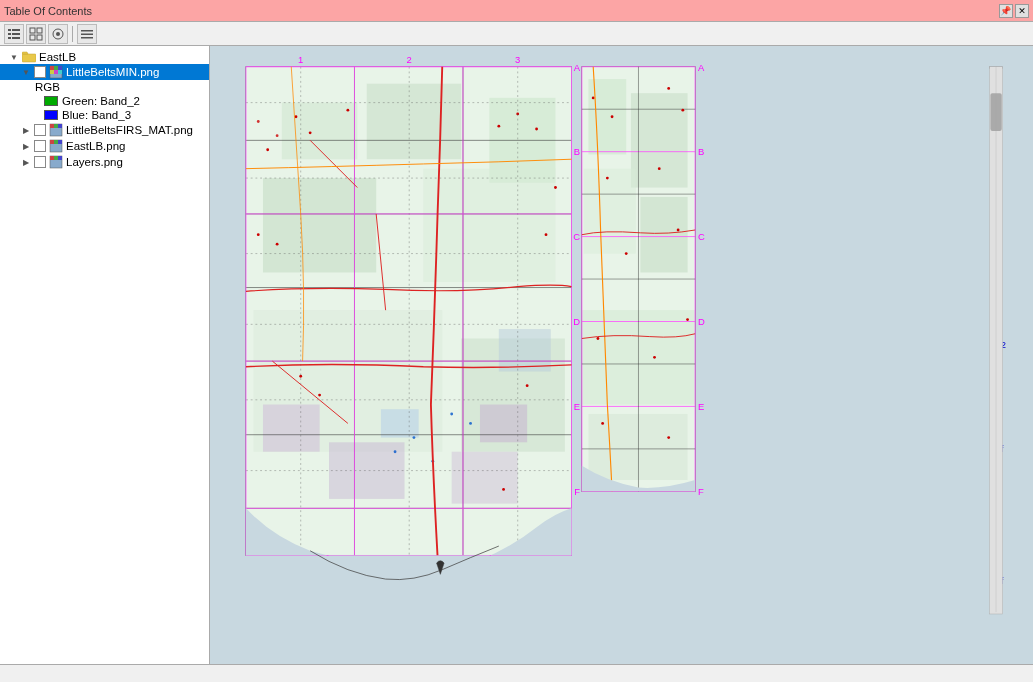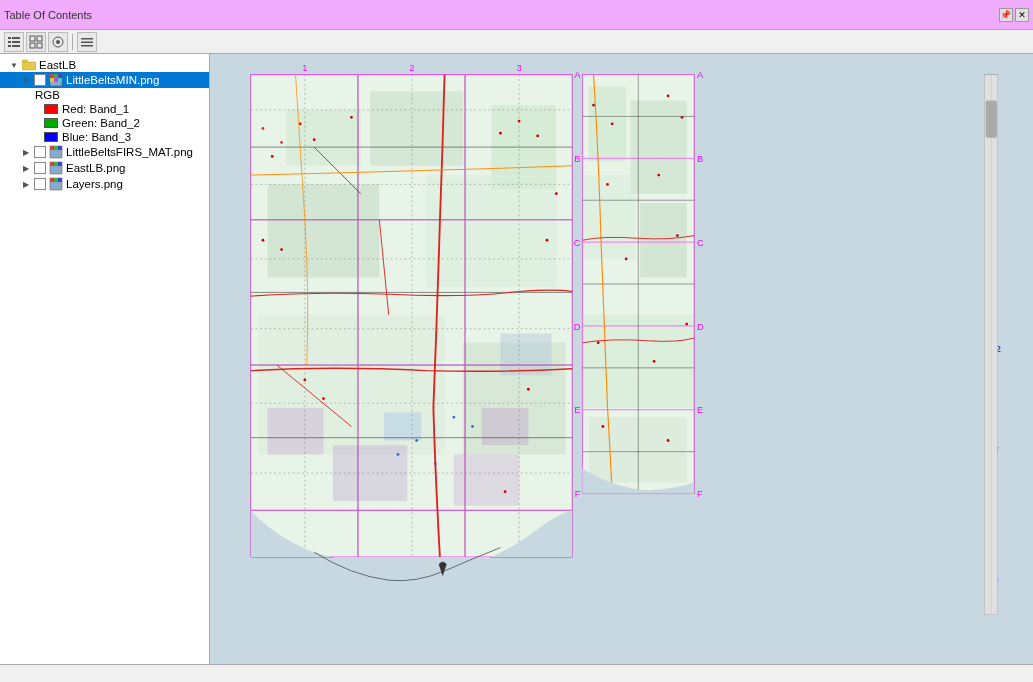--- a/index.html
+++ b/index.html
@@ -9,27 +9,27 @@
       background: #c8d8e0;
       display: flex;
       flex-direction: column;
       height: 682px;
       width: 1033px;
       overflow: hidden;
     }
 
     
     .title-bar {
-      background: #f0abfc;
+      background: #fca5a5;
       border-bottom: 1px solid #aaa;
       display: flex;
       align-items: center;
       justify-content: space-between;
       padding: 2px 4px;
-      height: 30px;
+      height: 22px;
       flex-shrink: 0;
     }
     .title-bar-text {
       font-size: 11px;
       font-weight: 400;
       color: #333;
     }
     .title-bar-buttons {
       display: flex;
       gap: 2px;
@@ -252,24 +252,20 @@
           <rect x="5" y="5" width="4" height="4" fill="#cc44cc"></rect>
           <rect x="9" y="5" width="4" height="4" fill="#44cccc"></rect>
         </svg>
         <span>LittleBeltsMIN.png</span>
       </div>
 
       <div class="toc-item toc-indent-3">
         <span>RGB</span>
       </div>
 
-      <div class="toc-item toc-indent-4">
-        <div class="color-swatch" style="background:#ff0000;"></div>
-        <span>Red:   Band_1</span>
-      </div>
 
       <div class="toc-item toc-indent-4">
         <div class="color-swatch" style="background:#00aa00;"></div>
         <span>Green: Band_2</span>
       </div>
 
       <div class="toc-item toc-indent-4">
         <div class="color-swatch" style="background:#0000ff;"></div>
         <span>Blue:  Band_3</span>
       </div>

